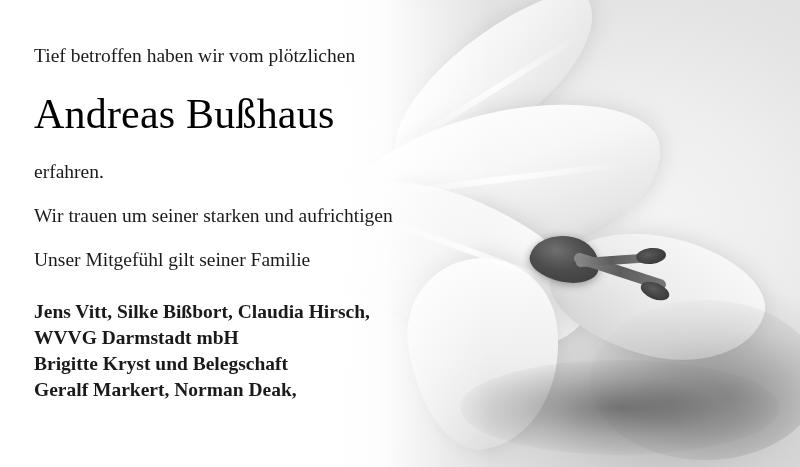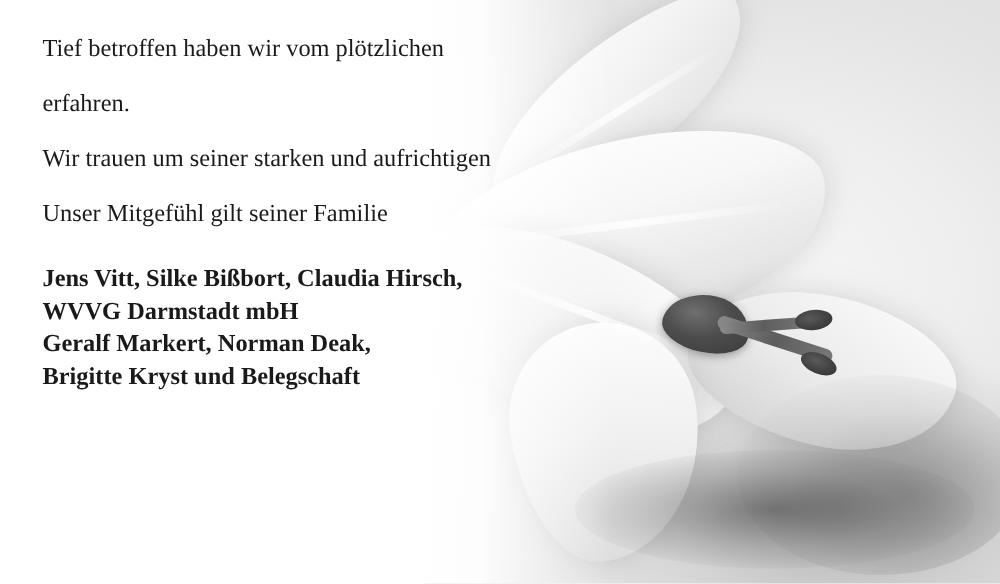--- a/index.html
+++ b/index.html
@@ -145,21 +145,21 @@
     width: 520px;
     padding: 26px 0 0 34px;
     box-sizing: border-box;
   }
   .line {
     font-size: 19.5px;
     line-height: 27px;
     color: #1a1a1a;
     white-space: pre;
   }
-  .para { margin-bottom: 17px; }
+  .para { margin-bottom: 17px; margin-top: 16px; }
   .name {
     font-size: 42px;
     line-height: 56px;
     color: #000000;
     margin: 12px 0 10px 0;
     letter-spacing: 0.2px;
     white-space: pre;
   }
   .signature {
     margin-top: 26px;
@@ -193,34 +193,35 @@
     <div class="anther anther-2"></div>
     <div class="photo-fade"></div>
   </div>
 
   <div class="text-layer">
 
     <div class="para">
       <div class="line">Tief betroffen haben wir vom plötzlichen</div>
     </div>
 
+    <div class="name">Andreas Bußhaus</div>
 
     <div class="para">
       <div class="line">erfahren.</div>
     </div>
 
     <div class="para">
       <div class="line">Wir trauen um seiner starken und aufrichtigen</div>
     </div>
 
     <div class="para">
       <div class="line">Unser Mitgefühl gilt seiner Familie</div>
     </div>
 
     <div class="signature">
       <div class="line">Jens Vitt, Silke Bißbort, Claudia Hirsch,</div>
       <div class="line">WVVG Darmstadt mbH</div>
+      <div class="line">Brigitte Kryst und Belegschaft</div>
       <div class="line">Geralf Markert, Norman Deak,</div>
-      <div class="line">Brigitte Kryst und Belegschaft</div>
     </div>
 
   </div>
 </div>
 
 </body></html>

